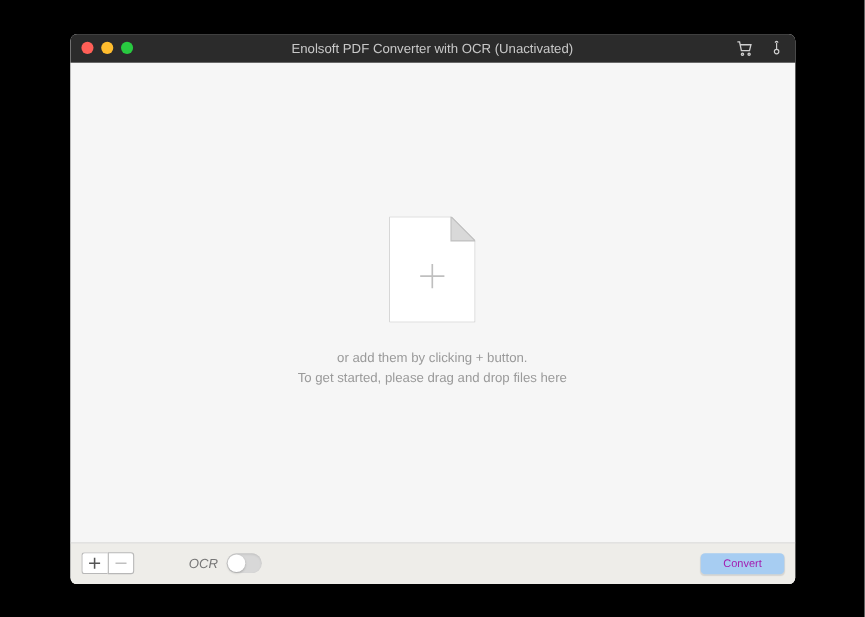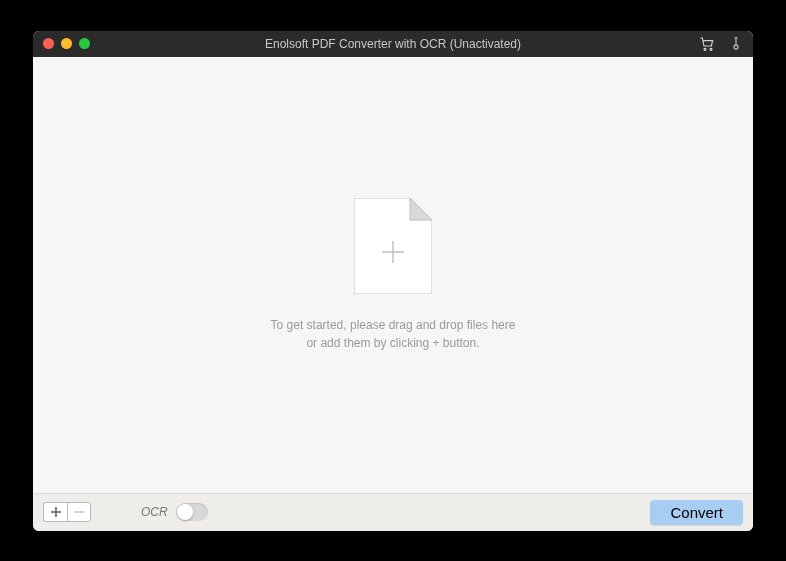--- a/index.html
+++ b/index.html
@@ -10,21 +10,21 @@
     body {
       background: #000;
       width: 786px;
       height: 561px;
       display: flex;
       align-items: center;
       justify-content: center;
       font-family: -apple-system, BlinkMacSystemFont, "Helvetica Neue", Arial, sans-serif;
     }
     .window {
-      width: 720px;
+      width: 659px;
       height: 500px;
       background: #fff;
       border-radius: 6px;
       overflow: hidden;
       box-shadow: 0 10px 40px rgba(0,0,0,0.5);
       display: flex;
       flex-direction: column;
     }
     .titlebar {
       height: 26px;
@@ -148,24 +148,24 @@
       width: 16px;
       height: 16px;
       background: #fff;
       border-radius: 50%;
       box-shadow: 0 1px 2px rgba(0,0,0,0.25);
     }
     .convert-btn {
       margin-left: auto;
       padding: 4px 20px;
       background: #a7cdf2;
-      color: #000000;
+      color: #a21caf;
       border: none;
       border-radius: 4px;
-      font-size: 15px;
+      font-size: 10px;
       cursor: pointer;
       box-shadow: 0 1px 1px rgba(0,0,0,0.1);
     }
   </style>
 </head>
 <body>
 
 <div class="window">
   <div class="titlebar">
     <div class="traffic-lights">
@@ -195,22 +195,22 @@
   <div class="main">
     <div class="drop-illustration">
       <svg width="78" height="96" viewBox="0 0 78 96">
         <polygon points="0,0 56,0 78,22 78,96 0,96" fill="#ffffff" stroke="#bfbfbf" stroke-width="1"></polygon>
         <polygon points="56,0 78,22 56,22" fill="#d9d9d9" stroke="#bfbfbf" stroke-width="1"></polygon>
         <line x1="28" y1="54" x2="50" y2="54" stroke="#bfbfbf" stroke-width="1.5"></line>
         <line x1="39" y1="43" x2="39" y2="65" stroke="#bfbfbf" stroke-width="1.5"></line>
       </svg>
     </div>
     <div class="drop-text">
+      <div>or add them by clicking + button.</div>
       <div>To get started, please drag and drop files here</div>
-      <div>or add them by clicking + button.</div>
     </div>
   </div>
 
   <div class="bottombar">
     <div class="sq-buttons">
       <div class="sq-btn">
         <svg width="12" height="12" viewBox="0 0 12 12">
           <line x1="6" y1="1" x2="6" y2="11" stroke="#555" stroke-width="1.4"></line>
           <line x1="1" y1="6" x2="11" y2="6" stroke="#555" stroke-width="1.4"></line>
         </svg>

